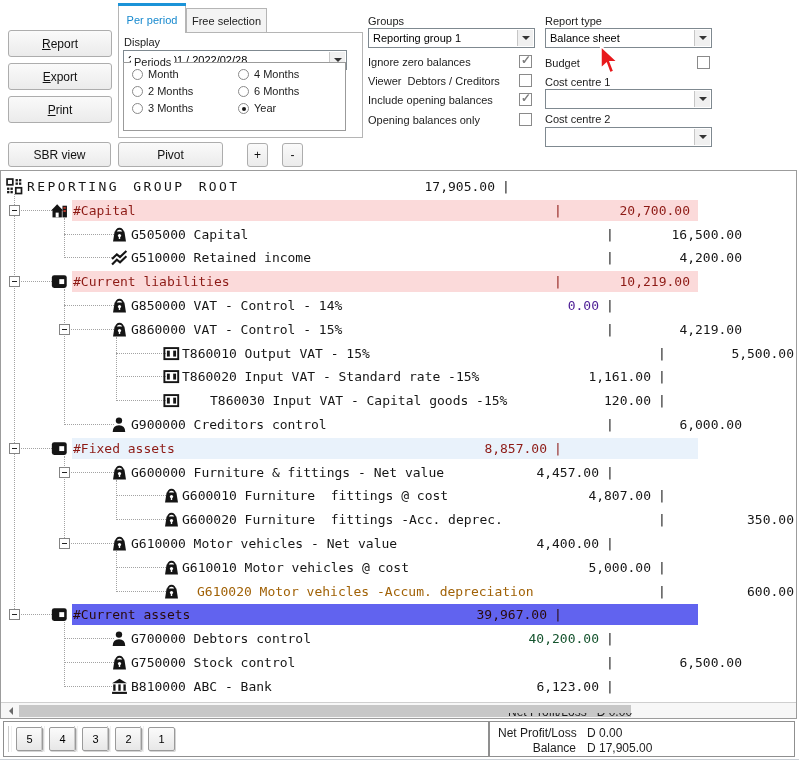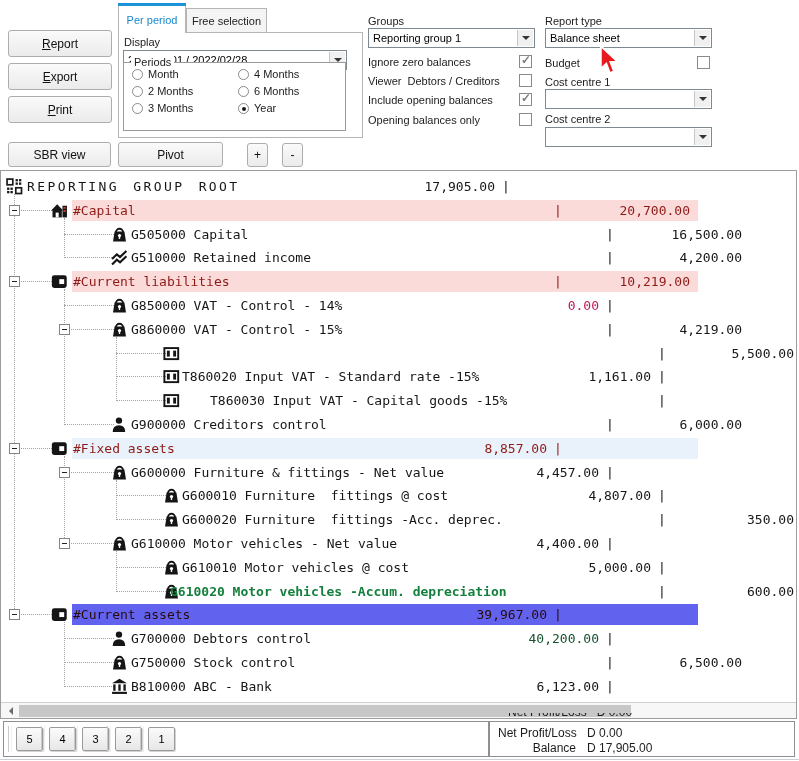--- a/index.html
+++ b/index.html
@@ -206,21 +206,21 @@
         </div>
         <div class="trow" style="top: 124px;">
           <div class="cline" style="left: 63px; width: 50px;"></div>
           <div class="ticon" style="left: 110px;"><svg width="17" height="17" viewBox="0 0 16 16">
               <path d="M4.6,6 a3.4,3.4 0 0 1 6.8,0" fill="none" stroke="#151515" stroke-width="1.7"></path>
               <path d="M3.4,5.2 L12.6,5.2 L14.1,14.6 L1.9,14.6 Z" fill="#151515"></path>
               <circle cx="8" cy="9" r="1.5" fill="#ffffff"></circle>
               <rect x="7.35" y="9.6" width="1.3" height="2.6" fill="#ffffff"></rect>
             </svg></div>
           <div class="tlbl" style="left: 130px; color: rgb(22, 22, 22);">G850000 VAT - Control - 14%</div>
-          <div class="amt" style="left: 466px; width: 132px; color: #be185d;">0.00</div>
+          <div class="amt" style="left: 466px; width: 132px; color: #4c1d95;">0.00</div>
           <div class="amt" style="left: 605px; width: 8px; text-align: center; color: rgb(22, 22, 22);">|</div>
         </div>
         <div class="trow" style="top: 148px;">
           <div class="cline" style="left: 63px; width: 50px;"></div>
           <div class="exp" style="left: 58px;"></div>
           <div class="ticon" style="left: 110px;"><svg width="17" height="17" viewBox="0 0 16 16">
               <path d="M4.6,6 a3.4,3.4 0 0 1 6.8,0" fill="none" stroke="#151515" stroke-width="1.7"></path>
               <path d="M3.4,5.2 L12.6,5.2 L14.1,14.6 L1.9,14.6 Z" fill="#151515"></path>
               <circle cx="8" cy="9" r="1.5" fill="#ffffff"></circle>
               <rect x="7.35" y="9.6" width="1.3" height="2.6" fill="#ffffff"></rect>
@@ -229,20 +229,21 @@
           <div class="amt" style="left: 605px; width: 8px; text-align: center; color: rgb(22, 22, 22);">|</div>
           <div class="amt" style="left: 615px; width: 126px; color: rgb(22, 22, 22);">4,219.00</div>
         </div>
         <div class="trow" style="top: 172px;">
           <div class="cline" style="left: 115px; width: 50px;"></div>
           <div class="ticon" style="left: 162px;"><svg width="17" height="17" viewBox="0 0 16 16">
               <rect x="1.3" y="2.9" width="13" height="10.4" fill="none" stroke="#151515" stroke-width="1.8"></rect>
               <rect x="3.7" y="5.3" width="2.7" height="5.6" fill="#151515"></rect>
               <rect x="9.6" y="5.3" width="2.7" height="5.6" fill="#151515"></rect>
             </svg></div>
+          <div class="tlbl" style="left: 181px; color: rgb(22, 22, 22);">T860010 Output VAT - 15%</div>
           <div class="amt" style="left: 657px; width: 8px; text-align: center; color: rgb(22, 22, 22);">|</div>
           <div class="amt" style="left: 667px; width: 126px; color: rgb(22, 22, 22);">5,500.00</div>
         </div>
         <div class="trow" style="top: 195px;">
           <div class="cline" style="left: 115px; width: 50px;"></div>
           <div class="ticon" style="left: 162px;"><svg width="17" height="17" viewBox="0 0 16 16">
               <rect x="1.3" y="2.9" width="13" height="10.4" fill="none" stroke="#151515" stroke-width="1.8"></rect>
               <rect x="3.7" y="5.3" width="2.7" height="5.6" fill="#151515"></rect>
               <rect x="9.6" y="5.3" width="2.7" height="5.6" fill="#151515"></rect>
             </svg></div>
@@ -251,20 +252,21 @@
           <div class="amt" style="left: 657px; width: 8px; text-align: center; color: rgb(22, 22, 22);">|</div>
         </div>
         <div class="trow" style="top: 219px;">
           <div class="cline" style="left: 115px; width: 50px;"></div>
           <div class="ticon" style="left: 162px;"><svg width="17" height="17" viewBox="0 0 16 16">
               <rect x="1.3" y="2.9" width="13" height="10.4" fill="none" stroke="#151515" stroke-width="1.8"></rect>
               <rect x="3.7" y="5.3" width="2.7" height="5.6" fill="#151515"></rect>
               <rect x="9.6" y="5.3" width="2.7" height="5.6" fill="#151515"></rect>
             </svg></div>
           <div class="tlbl" style="left: 181px; color: rgb(22, 22, 22); margin-left: 28px;">T860030 Input VAT - Capital goods -15%</div>
+          <div class="amt" style="left: 518px; width: 132px; color: rgb(22, 22, 22);">120.00</div>
           <div class="amt" style="left: 657px; width: 8px; text-align: center; color: rgb(22, 22, 22);">|</div>
         </div>
         <div class="trow" style="top: 243px;">
           <div class="cline" style="left: 63px; width: 50px;"></div>
           <div class="ticon" style="left: 110px;"><svg width="17" height="17" viewBox="0 0 16 16">
               <circle cx="7.5" cy="4.3" r="3" fill="#151515"></circle>
               <path d="M1.6,15 Q1.6,8.6 7.5,8.6 Q13.4,8.6 13.4,15 Z" fill="#151515"></path>
             </svg></div>
           <div class="tlbl" style="left: 130px; color: rgb(22, 22, 22);">G900000 Creditors control</div>
           <div class="amt" style="left: 605px; width: 8px; text-align: center; color: rgb(22, 22, 22);">|</div>
@@ -345,21 +347,21 @@
           <div class="amt" style="left: 657px; width: 8px; text-align: center; color: rgb(22, 22, 22);">|</div>
         </div>
         <div class="trow" style="top: 410px;">
           <div class="cline" style="left: 115px; width: 50px;"></div>
           <div class="ticon" style="left: 162px;"><svg width="17" height="17" viewBox="0 0 16 16">
               <path d="M4.6,6 a3.4,3.4 0 0 1 6.8,0" fill="none" stroke="#151515" stroke-width="1.7"></path>
               <path d="M3.4,5.2 L12.6,5.2 L14.1,14.6 L1.9,14.6 Z" fill="#151515"></path>
               <circle cx="8" cy="9" r="1.5" fill="#ffffff"></circle>
               <rect x="7.35" y="9.6" width="1.3" height="2.6" fill="#ffffff"></rect>
             </svg></div>
-          <div class="tlbl" style="left: 169px; color: #15803d; font-weight: bold;">G610020 Motor vehicles -Accum. depreciation</div>
+          <div class="tlbl" style="left: 196px; color: #a16207;">G610020 Motor vehicles -Accum. depreciation</div>
           <div class="amt" style="left: 657px; width: 8px; text-align: center; color: rgb(22, 22, 22);">|</div>
           <div class="amt" style="left: 667px; width: 126px; color: rgb(22, 22, 22);">600.00</div>
         </div>
         <div class="trow" style="top: 433px;">
           <div class="hl" style="background: rgb(97, 99, 239);"></div>
           <div class="cline" style="left: 13px; width: 40px;"></div>
           <div class="exp" style="left: 8px;"></div>
           <div class="ticon" style="left: 50px;"><svg width="17" height="17" viewBox="0 0 16 16">
               <rect x="0.8" y="2" width="14" height="12" rx="2.2" fill="#151515"></rect>
               <rect x="7.8" y="5.8" width="4.6" height="4.6" fill="#ffffff"></rect>

